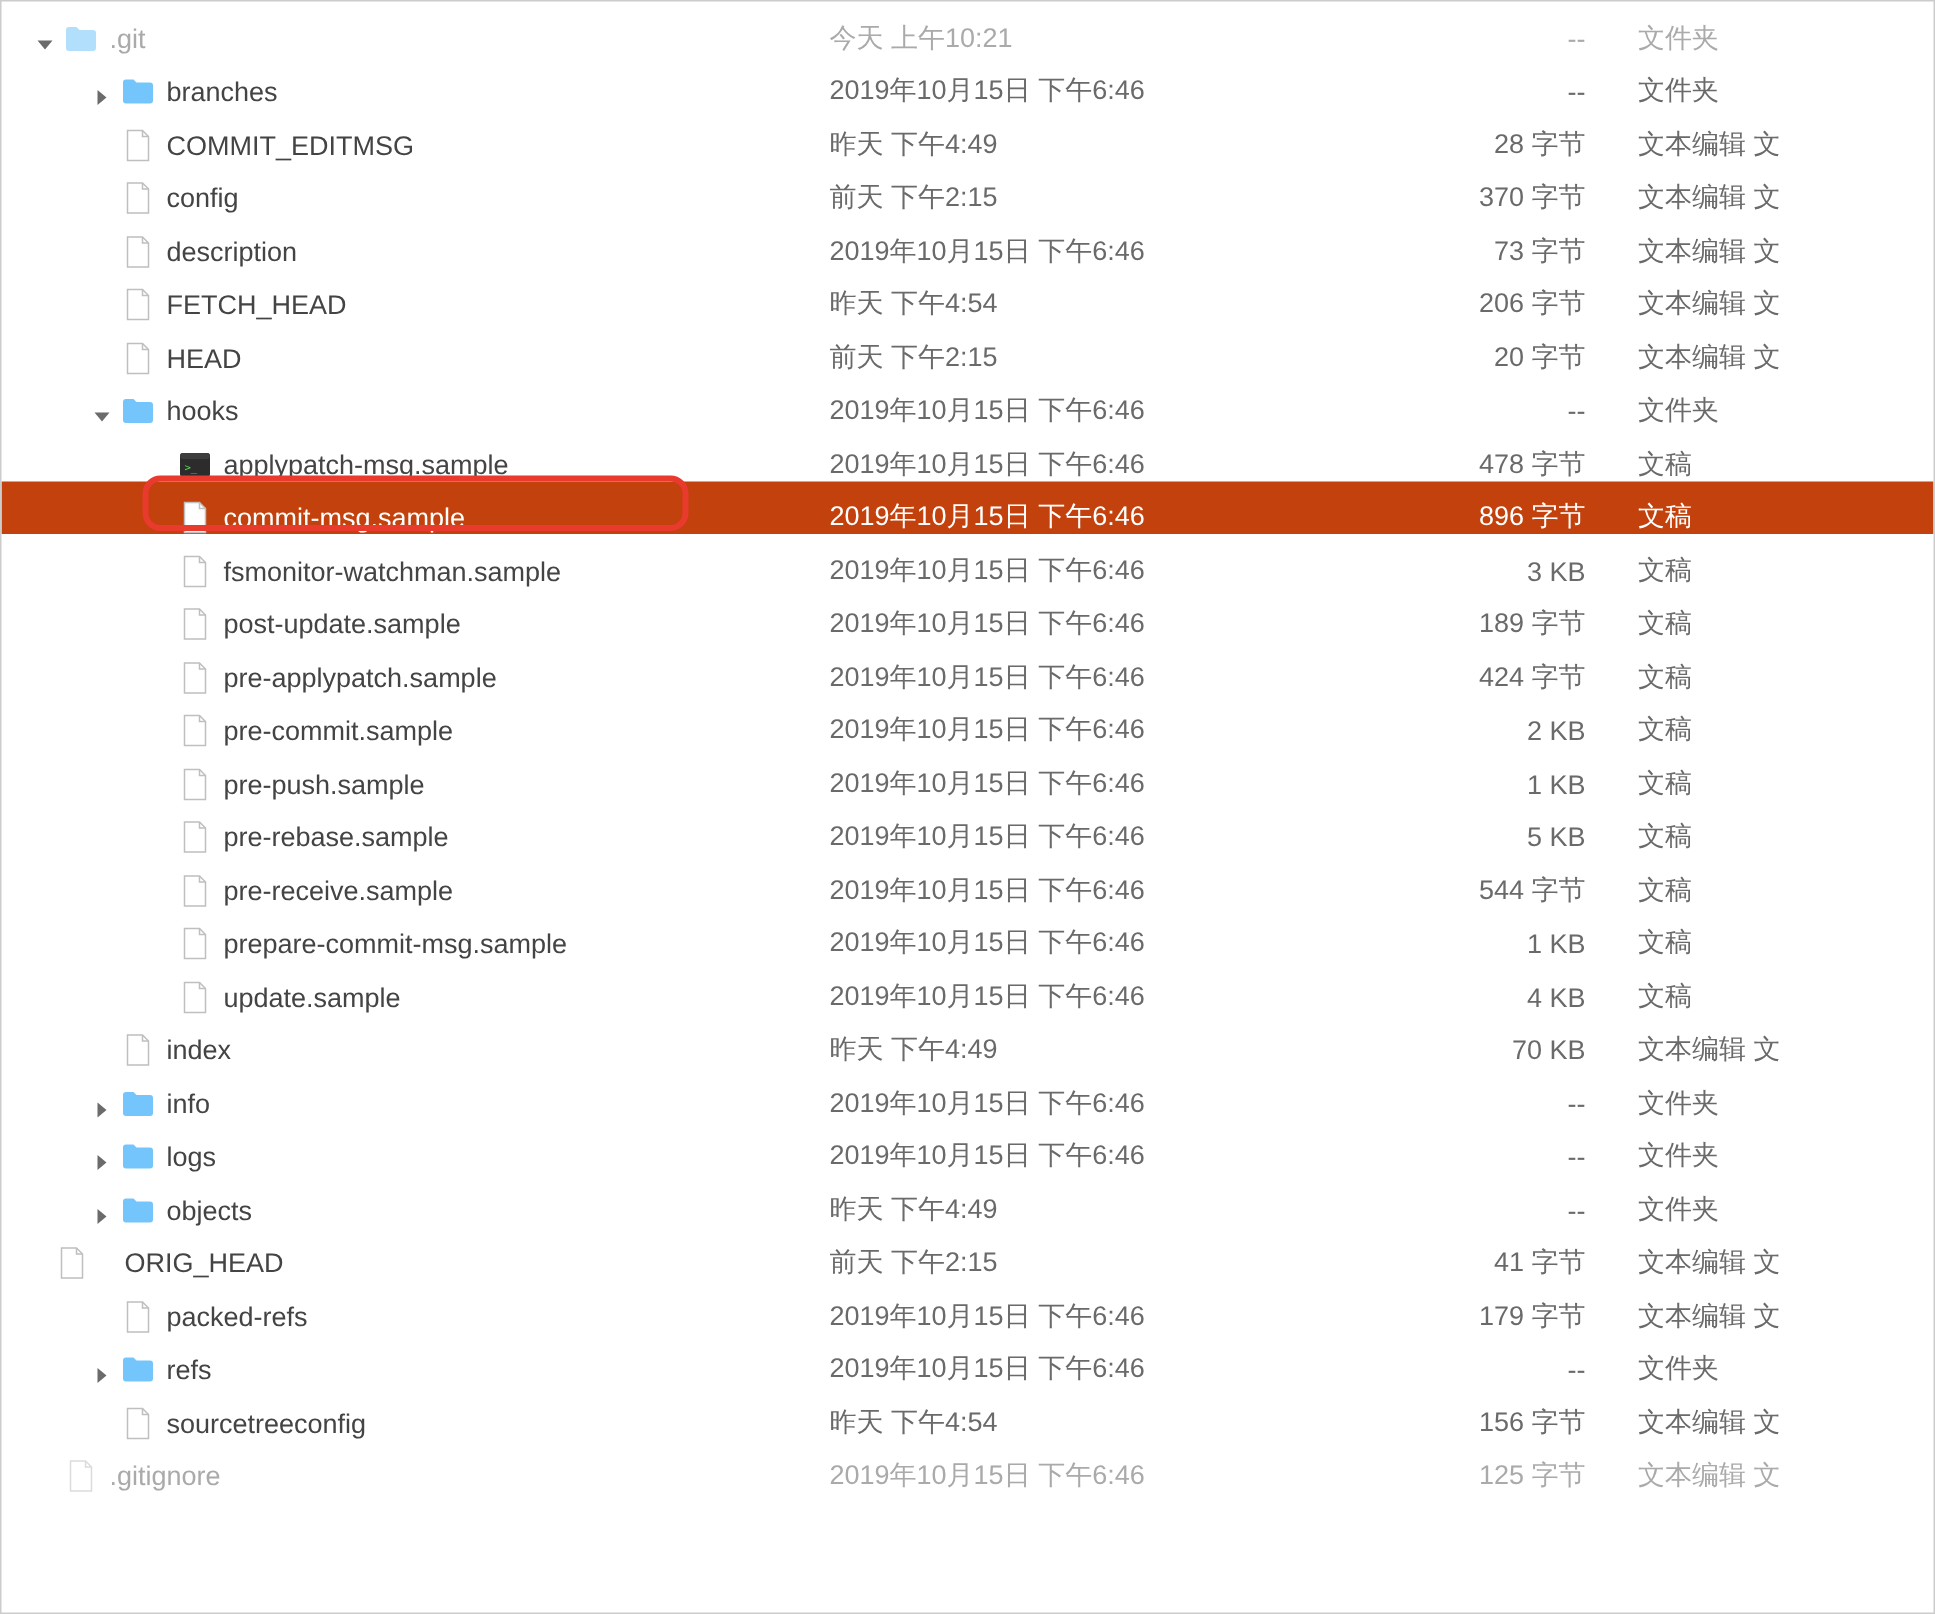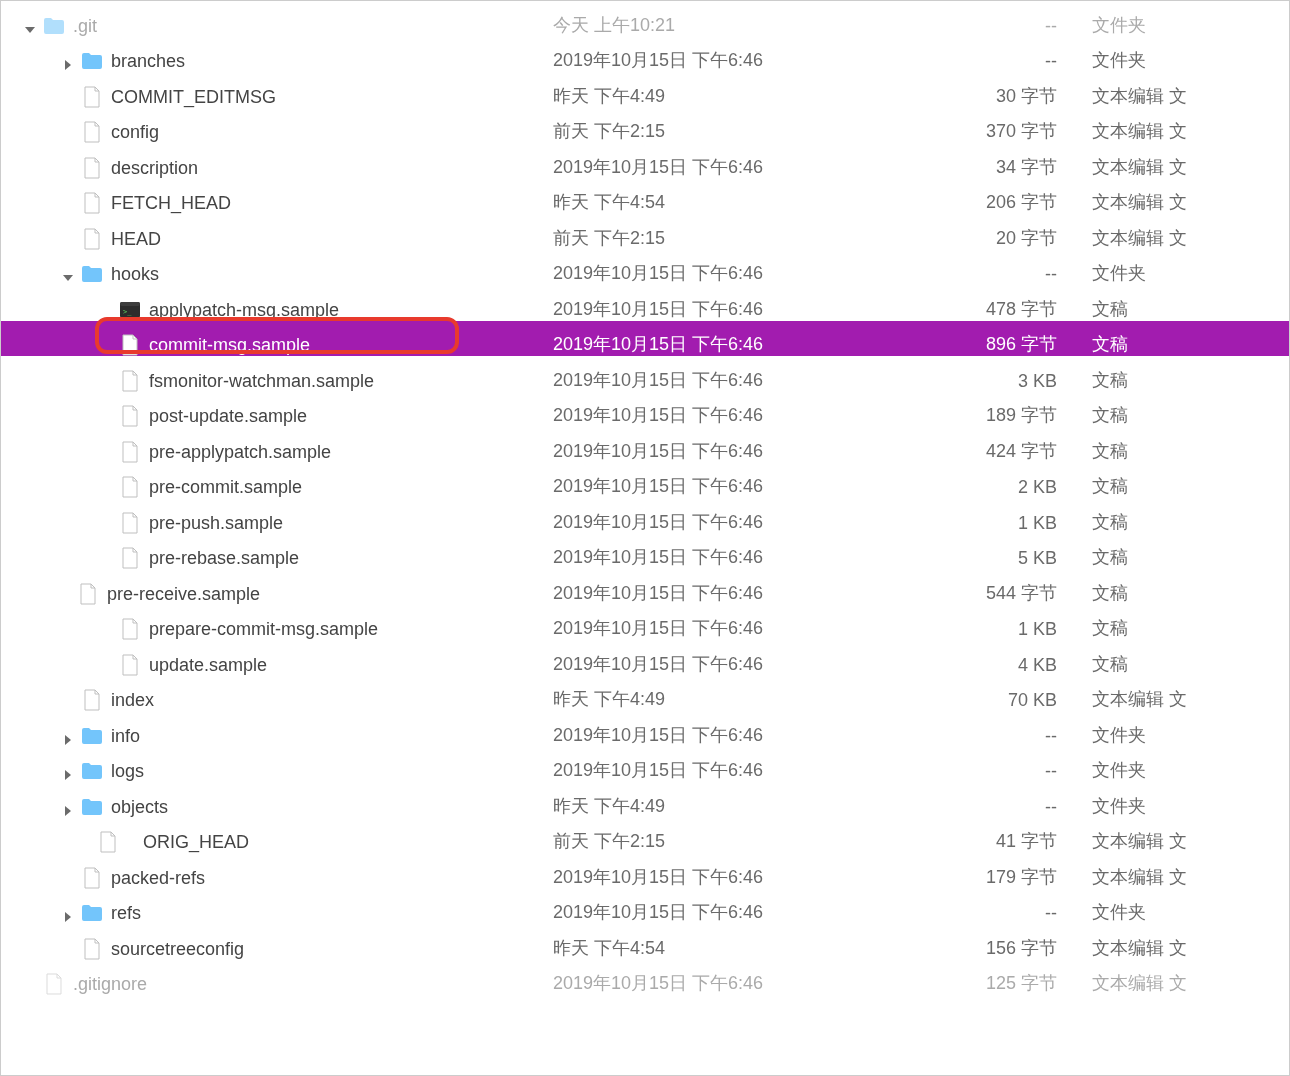--- a/index.html
+++ b/index.html
@@ -14,21 +14,21 @@
       border: 1px solid #ccc;
     }
     .list { display: flex; flex-direction: column; }
     .row {
       display: flex;
       align-items: flex-end;
       height: 35.5px;
       position: relative;
     }
     .row.selected {
-      background: #a21caf;
+      background: #c2410c;
       color: #fff;
     }
     .chev {
       width: 14px;
       height: 14px;
       display: flex;
       align-items: center;
       justify-content: center;
       margin-right: 6px;
       flex-shrink: 0;
@@ -121,21 +121,21 @@
     <div class="row" style="padding-left: 60px;">
       <span class="chev"></span>
       <span class="icon">
         <svg width="18" height="22" viewBox="0 0 18 22">
           <path d="M2 1 L12 1 L16 5 L16 21 L2 21 Z" fill="#ffffff" stroke="#bfbfbf" stroke-width="1"></path>
           <path d="M12 1 L12 5 L16 5" fill="none" stroke="#bfbfbf" stroke-width="1"></path>
         </svg>
       </span>
       <span class="name">COMMIT_EDITMSG</span>
       <span class="modified">昨天 下午4:49</span>
-      <span class="size">30 字节</span>
+      <span class="size">28 字节</span>
       <span class="kind">文本编辑 文</span>
     </div>
     <div class="row" style="padding-left: 60px;">
       <span class="chev"></span>
       <span class="icon">
         <svg width="18" height="22" viewBox="0 0 18 22">
           <path d="M2 1 L12 1 L16 5 L16 21 L2 21 Z" fill="#ffffff" stroke="#bfbfbf" stroke-width="1"></path>
           <path d="M12 1 L12 5 L16 5" fill="none" stroke="#bfbfbf" stroke-width="1"></path>
         </svg>
       </span>
@@ -147,21 +147,21 @@
     <div class="row" style="padding-left: 60px;">
       <span class="chev"></span>
       <span class="icon">
         <svg width="18" height="22" viewBox="0 0 18 22">
           <path d="M2 1 L12 1 L16 5 L16 21 L2 21 Z" fill="#ffffff" stroke="#bfbfbf" stroke-width="1"></path>
           <path d="M12 1 L12 5 L16 5" fill="none" stroke="#bfbfbf" stroke-width="1"></path>
         </svg>
       </span>
       <span class="name">description</span>
       <span class="modified">2019年10月15日 下午6:46</span>
-      <span class="size">34 字节</span>
+      <span class="size">73 字节</span>
       <span class="kind">文本编辑 文</span>
     </div>
     <div class="row" style="padding-left: 60px;">
       <span class="chev"></span>
       <span class="icon">
         <svg width="18" height="22" viewBox="0 0 18 22">
           <path d="M2 1 L12 1 L16 5 L16 21 L2 21 Z" fill="#ffffff" stroke="#bfbfbf" stroke-width="1"></path>
           <path d="M12 1 L12 5 L16 5" fill="none" stroke="#bfbfbf" stroke-width="1"></path>
         </svg>
       </span>
@@ -298,21 +298,21 @@
         <svg width="18" height="22" viewBox="0 0 18 22">
           <path d="M2 1 L12 1 L16 5 L16 21 L2 21 Z" fill="#ffffff" stroke="#bfbfbf" stroke-width="1"></path>
           <path d="M12 1 L12 5 L16 5" fill="none" stroke="#bfbfbf" stroke-width="1"></path>
         </svg>
       </span>
       <span class="name">pre-rebase.sample</span>
       <span class="modified">2019年10月15日 下午6:46</span>
       <span class="size">5 KB</span>
       <span class="kind">文稿</span>
     </div>
-    <div class="row" style="padding-left: 56px;">
+    <div class="row" style="padding-left: 98px;">
       <span class="chev"></span>
       <span class="icon">
         <svg width="18" height="22" viewBox="0 0 18 22">
           <path d="M2 1 L12 1 L16 5 L16 21 L2 21 Z" fill="#ffffff" stroke="#bfbfbf" stroke-width="1"></path>
           <path d="M12 1 L12 5 L16 5" fill="none" stroke="#bfbfbf" stroke-width="1"></path>
         </svg>
       </span>
       <span class="name">pre-receive.sample</span>
       <span class="modified">2019年10月15日 下午6:46</span>
       <span class="size">544 字节</span>
@@ -398,21 +398,21 @@
       <span class="icon">
         <svg width="22" height="18" viewBox="0 0 22 18">
           <path d="M1 3 Q1 1 3 1 L8 1 L10 3 L19 3 Q21 3 21 5 L21 15 Q21 17 19 17 L3 17 Q1 17 1 15 Z" fill="#73C5FB"></path>
         </svg>
       </span>
       <span class="name">objects</span>
       <span class="modified">昨天 下午4:49</span>
       <span class="size">--</span>
       <span class="kind">文件夹</span>
     </div>
-    <div class="row" style="padding-left: 60px; gap: 16px;">
+    <div class="row" style=" gap: 16px;">
       <span class="chev"></span>
       <span class="icon">
         <svg width="18" height="22" viewBox="0 0 18 22">
           <path d="M2 1 L12 1 L16 5 L16 21 L2 21 Z" fill="#ffffff" stroke="#bfbfbf" stroke-width="1"></path>
           <path d="M12 1 L12 5 L16 5" fill="none" stroke="#bfbfbf" stroke-width="1"></path>
         </svg>
       </span>
       <span class="name">ORIG_HEAD</span>
       <span class="modified">前天 下午2:15</span>
       <span class="size">41 字节</span>

